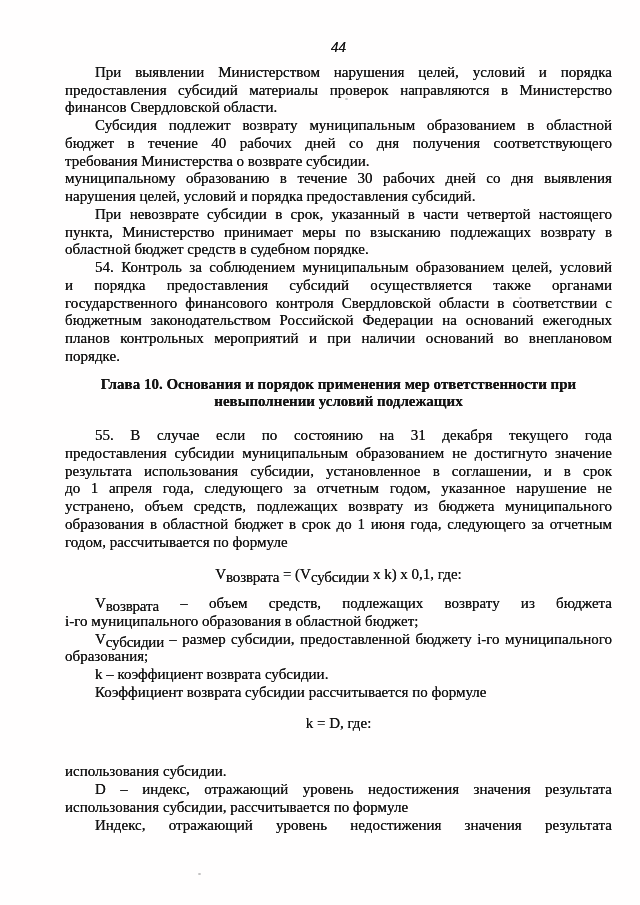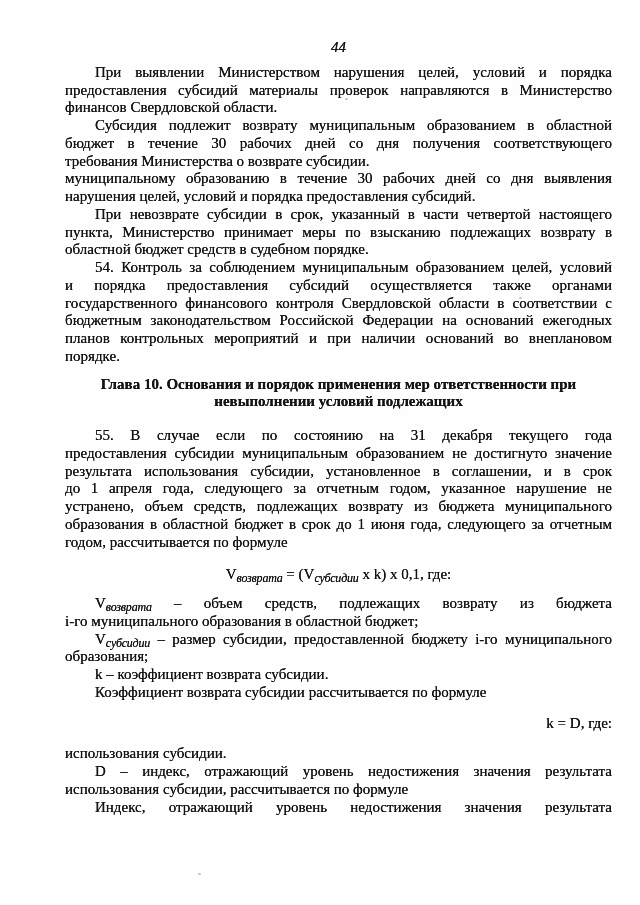--- a/index.html
+++ b/index.html
@@ -50,29 +50,27 @@
     font-weight: bold;
   }
   .para-after-heading { margin-top: 16px; }
   .formula {
     text-align: center;
     margin-top: 15px;
     margin-bottom: 11px;
   }
   .formula.f2 {
     margin-top: 13px;
-    margin-bottom: 13px;
-    text-align: right;
+    margin-bottom: 31px;
   }
   sub.vsub {
-    font-size: 12px;
+    font-size: 15px;
     line-height: 0;
     vertical-align: -3px;
     letter-spacing: -0.2px;
-    font-style: italic;
   }
   .speck {
     position: absolute;
     width: 3px;
     height: 2px;
     background: #8a8a8a;
     border-radius: 50%;
     opacity: 0.55;
   }
 </style>
@@ -83,21 +81,21 @@
   <div class="content">
     <div class="pagenum">44</div>
     <div id="blocks">
         <div class="block para">
           <div class="line just ind">При выявлении Министерством нарушения целей, условий и порядка</div>
           <div class="line just">предоставления субсидий материалы проверок направляются в Министерство</div>
           <div class="line">финансов Свердловской области.</div>
         </div>
         <div class="block para">
           <div class="line just ind">Субсидия подлежит возврату муниципальным образованием в областной</div>
-          <div class="line just">бюджет в течение 30 рабочих дней со дня получения соответствующего</div>
+          <div class="line just">бюджет в течение 40 рабочих дней со дня получения соответствующего</div>
           <div class="line">требования Министерства о возврате субсидии.</div>
         </div>
         <div class="block para">
           <div class="line just">муниципальному образованию в течение 30 рабочих дней со дня выявления</div>
           <div class="line">нарушения целей, условий и порядка предоставления субсидий.</div>
         </div>
         <div class="block para">
           <div class="line just ind">При невозврате субсидии в срок, указанный в части четвертой настоящего</div>
           <div class="line just">пункта, Министерство принимает меры по взысканию подлежащих возврату в</div>
           <div class="line">областной бюджет средств в судебном порядке.</div>

